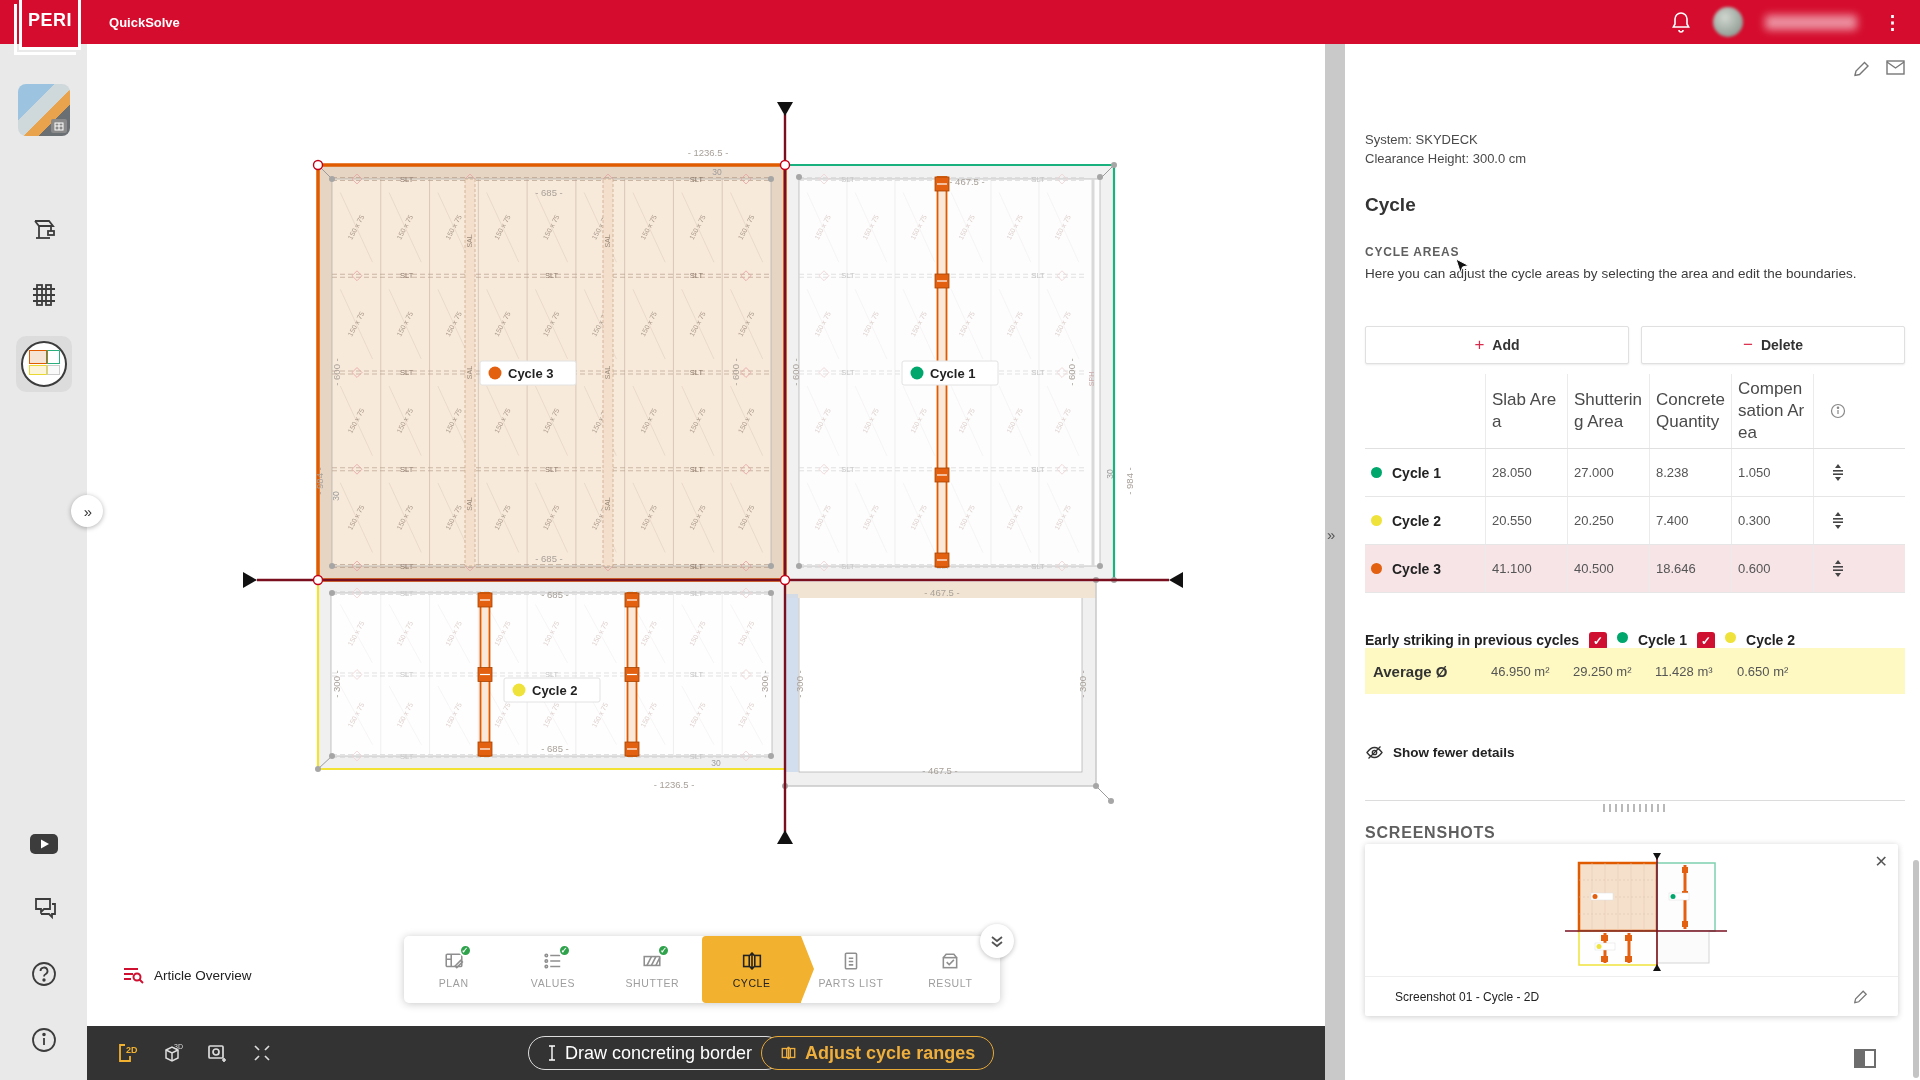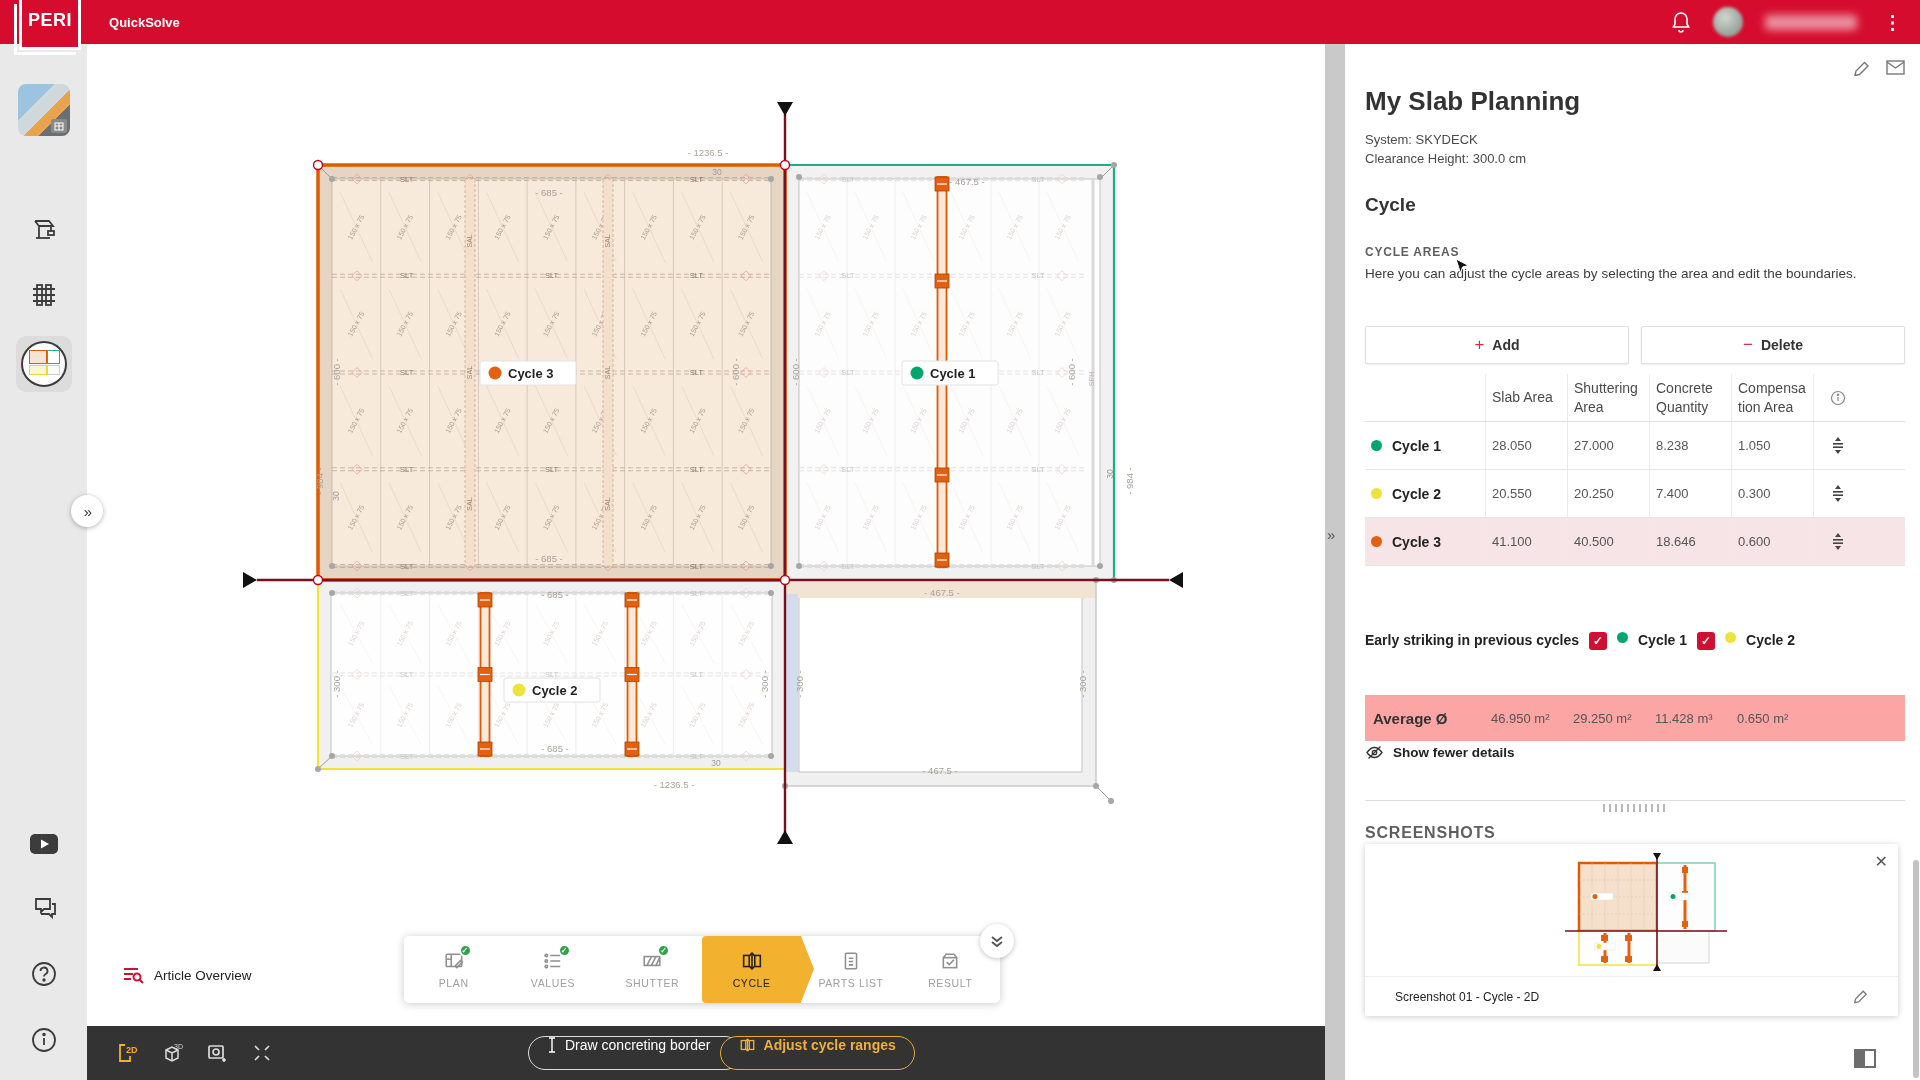--- a/index.html
+++ b/index.html
@@ -39,50 +39,50 @@
   .tab .ticon{position:relative;color:#8f8f8f}
   .tab.active{background:#F2B12E;color:#222;border-radius:4px 0 0 4px}
   .tab.active .ticon{color:#222}
   .tab.active::after{content:'';position:absolute;right:-13px;top:0;border-top:33.5px solid transparent;border-bottom:33.5px solid transparent;border-left:13px solid #F2B12E;z-index:2}
   .badge{position:absolute;right:-8px;top:-7px;width:13px;height:13px;border-radius:50%;background:#2FA24C;border:2px solid #fff;color:#fff;font-size:8px;display:flex;align-items:center;justify-content:center;font-weight:700}
   .tabbar-collapse{position:absolute;right:-14px;top:-12px;width:34px;height:34px;border-radius:50%;background:#fff;box-shadow:0 1px 5px rgba(0,0,0,.25);display:flex;align-items:center;justify-content:center;z-index:16;cursor:pointer}
   .blackbar{position:absolute;left:0;bottom:0;width:1238px;height:54px;background:#333;display:flex;align-items:center;z-index:14}
   .bb-icons{display:flex;align-items:center;gap:19px;margin-left:27px}
   .bb-ic{width:26px;height:26px;display:flex;align-items:center;justify-content:center;cursor:pointer}
   .pills{position:absolute;left:441px;top:10px;display:flex;align-items:center}
-  .pill{height:34px;border-radius:17px;display:flex;align-items:flex-start;gap:8px;padding:0 18px;font-size:14px;white-space:nowrap;cursor:pointer}
+  .pill{height:34px;border-radius:17px;display:flex;align-items:center;gap:8px;padding:0 18px;font-size:18px;white-space:nowrap;cursor:pointer}
   .pill-draw{border:1px solid #DDD;color:#fff;padding-right:30px}
   .pill-adjust{border:1.5px solid #E8A937;color:#EFAF3C;margin-left:-22px;background:#333;font-weight:700}
 
   
   .p-abs{position:absolute;left:20px;right:15px}
   .p-icons{top:16px;display:flex;justify-content:flex-end;gap:16px;color:#777}
   .p-icons span{cursor:pointer}
   .p-title{top:42px;font-size:26px;font-weight:700;color:#333}
   .p-meta1{top:88px;font-size:13px;color:#4a4a4a}
   .p-meta2{top:107px;font-size:13px;color:#4a4a4a}
   .p-cycle{top:150px;font-size:19px;font-weight:700}
   .p-areas{top:201px;font-size:12px;font-weight:700;letter-spacing:.8px;color:#5f5f5f}
   .p-desc{top:222px;font-size:13.5px;color:#3c3c3c}
   .p-btns{top:282px;display:flex;gap:12px}
   .btn{flex:1;height:38px;border:1px solid #E0E0E0;border-radius:2px;background:#fff;box-shadow:0 1px 2px rgba(0,0,0,.08);display:flex;align-items:center;justify-content:center;gap:8px;font-size:14px;font-weight:700;color:#333;cursor:pointer}
   .btn .pm{color:#D92B4B;font-size:17px;font-weight:400}
   .p-table{top:330px}
   .trow{display:flex;align-items:center;min-height:48px;border-bottom:1px solid #E6E6E6;font-size:13px;color:#555}
-  .trow.head{color:#4a4a4a;font-size:14px;border-bottom:1px solid #E0E0E0}
+  .trow.head{color:#4a4a4a;font-size:17px;border-bottom:1px solid #E0E0E0}
   .trow.selected{background:#F7E4E7}
   .tc{padding:4px 6px}
   .tc-name{width:120px;display:flex;align-items:center;gap:10px;font-size:14px;font-weight:700;color:#222}
   .tc-v{width:82px;border-left:1px solid #EBEBEB;align-self:stretch;display:flex;align-items:center}
   .head .tc-v{word-break:break-all;line-height:1.3}
   .tc-i{width:49px;border-left:1px solid #EBEBEB;align-self:stretch;display:flex;align-items:center;justify-content:center}
   .dot{width:11px;height:11px;border-radius:50%;flex:none}
   .p-early{top:588px;display:flex;gap:10px;font-size:14px;font-weight:700;color:#222}
   .cbx{width:18px;height:18px;border-radius:3px;background:#D01030;color:#fff;font-size:12px;display:flex;align-items:center;justify-content:center;cursor:pointer}
-  .p-avg{top:651px;height:46px;background:#fca5a5;display:flex;align-items:center;font-size:13px;color:#555}
+  .p-avg{top:604px;height:46px;background:#fef9c3;display:flex;align-items:center;font-size:13px;color:#555}
   .p-avg .al{width:120px;padding-left:8px;font-size:15px;font-weight:700;color:#333}
   .p-avg .av{width:82px;text-align:left;padding-left:6px}
   .p-fewer{top:700px;display:flex;align-items:center;gap:9px;font-size:13.5px;font-weight:700;color:#222;cursor:pointer}
   .p-divider{top:756px;border-top:1px solid #DSDSDS;border-top:1px solid #dcdcdc}
   .drag-dots{position:absolute;left:258px;top:760px;width:66px;height:8px;background:repeating-linear-gradient(90deg,#b9b9b9 0 2px,transparent 2px 6px)}
   .p-shots-label{top:780px;font-size:16px;font-weight:700;letter-spacing:.8px;color:#5f5f5f}
   .shot-card{position:absolute;left:20px;right:22px;top:800px;height:172px;background:#fff;box-shadow:0 1px 6px rgba(0,0,0,.2);border-radius:2px}
   .shot-close{position:absolute;right:10px;top:8px;color:#555;font-size:16px;cursor:pointer}
   .shot-thumb{position:absolute;left:0;right:0;top:6px;height:122px;display:flex;align-items:center;justify-content:center}
   .shot-caption{position:absolute;left:0;right:0;bottom:0;height:40px;border-top:1px solid #eee;display:flex;align-items:center;justify-content:space-between;padding:0 30px;font-size:12px;color:#222}
@@ -732,21 +732,20 @@
             <path d="M2 15l1-4 8.5-8.5L15 6l-8.5 8.5-4.5 1z"></path>
           </svg>
       </span>
       <span>
         <svg width="19" height="15" viewBox="0 0 19 15" fill="none" stroke="#777" stroke-width="1.4">
             <rect x="1" y="1" width="17" height="13"></rect>
             <path d="M1 2l8.5 6L18 2"></path>
           </svg>
       </span>
     </div>
-    <div class="p-abs p-title">My Slab Planning</div>
     <div class="p-abs p-meta1">System: SKYDECK</div>
     <div class="p-abs p-meta2">Clearance Height: 300.0 cm</div>
     <div class="p-abs p-cycle">Cycle</div>
     <div class="p-abs p-areas">CYCLE AREAS</div>
     <div class="p-abs p-desc">Here you can adjust the cycle areas by selecting the area and edit the boundaries.</div>
 
     <span class="cursor-arrow">
       <svg width="14" height="18" viewBox="0 0 14 18">
           <path d="M1 1l4.5 14 2-6 6-1.5z" fill="#111" stroke="#fff" stroke-width="1"></path>
         </svg>

